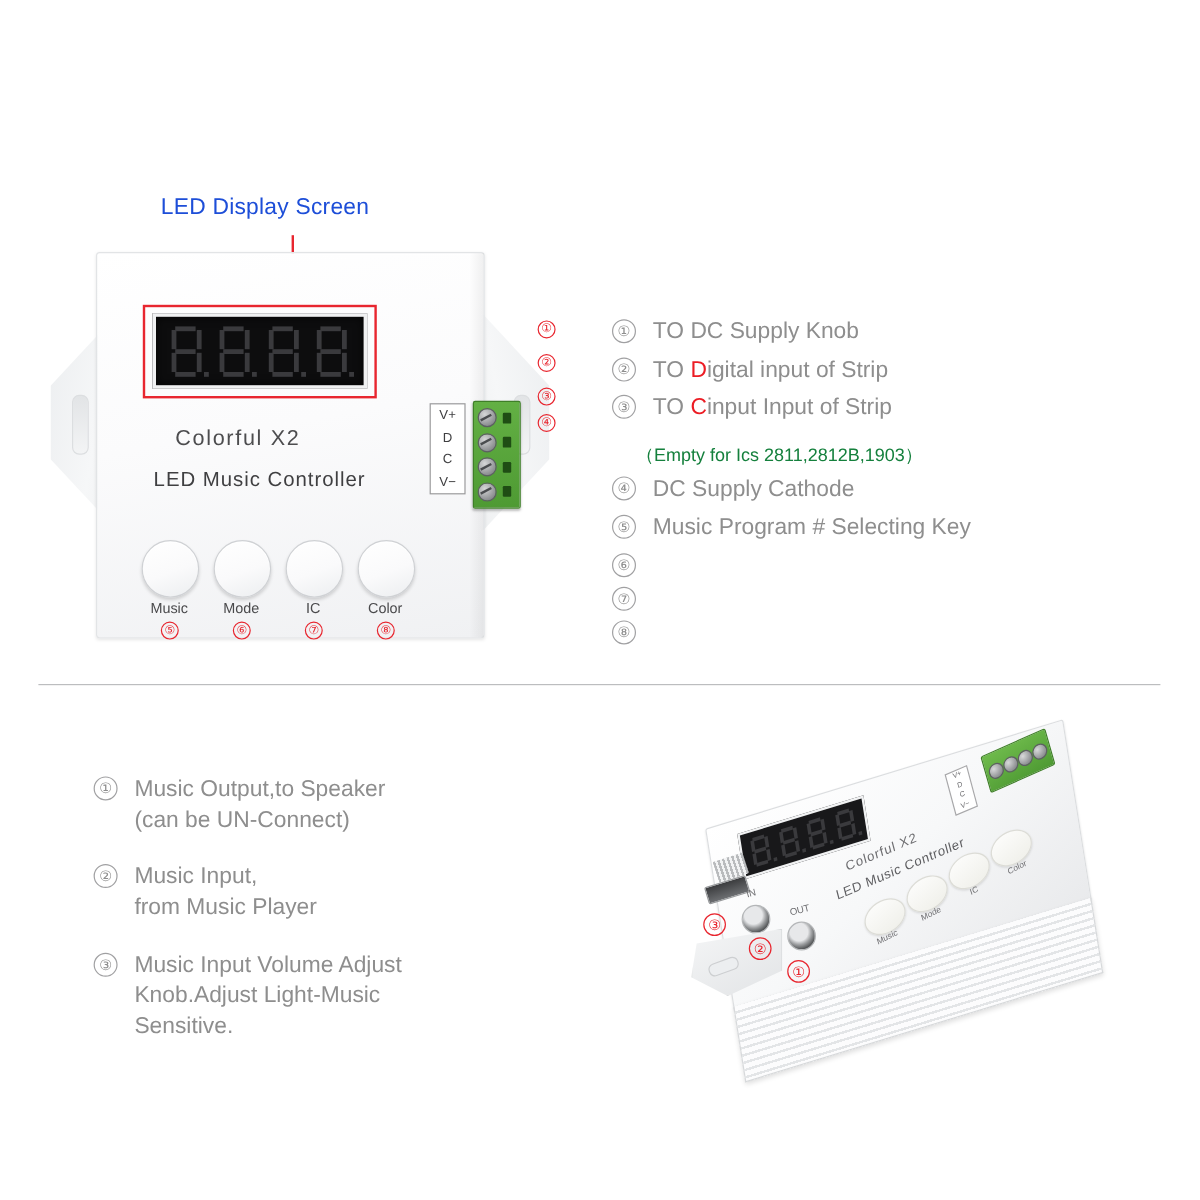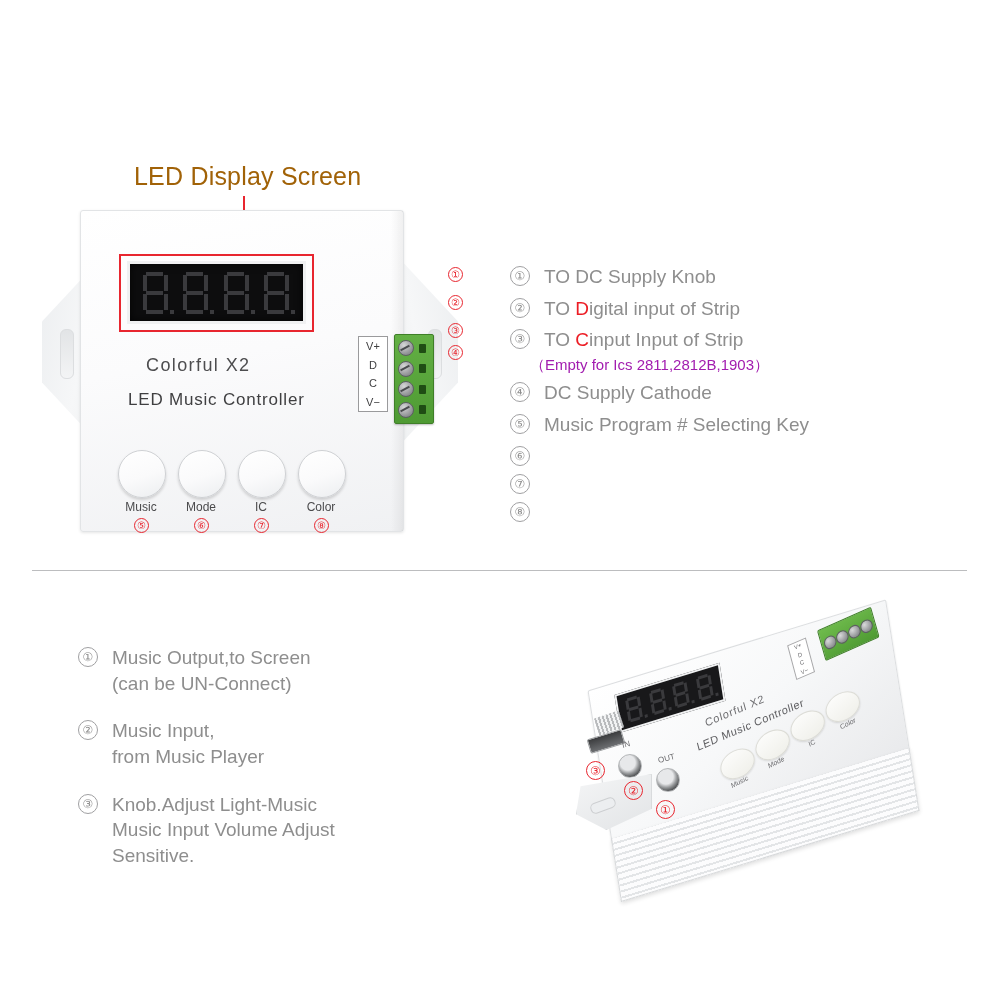--- a/index.html
+++ b/index.html
@@ -9,21 +9,21 @@
     font-family:"Liberation Sans", sans-serif;
     position:relative;
     overflow:hidden;
     color:#8c8c8c;
   }
   .page{position:absolute;inset:0;}
 
   
   #led-title{
     position:absolute;left:134px;top:162px;
-    font-size:25px;color:#a16207;letter-spacing:.2px;white-space:nowrap;
+    font-size:19px;color:#1d4ed8;letter-spacing:.2px;white-space:nowrap;
   }
   #led-pointer{
     position:absolute;left:243px;top:196px;width:2px;height:56px;
     background:#e8262f;
   }
 
   
   #device-top{position:absolute;left:30px;top:205px;width:450px;height:330px;}
 
   
@@ -162,21 +162,21 @@
 
   
   #list-right{position:absolute;left:510px;top:264px;width:480px;}
   .li{display:flex;align-items:flex-start;margin-bottom:6px;}
   .li-num{
     width:20px;height:20px;border-radius:50%;border:1.3px solid #a0a0a2;
     color:#8e8e8e;font-size:12px;display:flex;align-items:center;justify-content:center;
     box-sizing:border-box;flex:0 0 auto;margin-top:2px;line-height:1;
   }
   .li-text{margin-left:14px;font-size:19px;color:#8e8e8e;line-height:1.35;}
-  .li-sub{font-size:15px;color:#a21caf;margin-left:14px;margin-top:2px;line-height:1.3;}
+  .li-sub{font-size:15px;color:#15803d;margin-left:14px;margin-top:17px;line-height:1.3;}
   .hl{color:#ec1c24;}
 
   
   #divider{
     position:absolute;left:32px;top:570px;width:935px;height:1px;background:#bcbdbf;
   }
 
   
   #list-bottom{position:absolute;left:78px;top:645px;width:400px;}
   #list-bottom .li{margin-bottom:22px;}
@@ -462,38 +462,38 @@
     </div>
   </div>
 
   <div id="divider"></div>
 
   <div id="list-bottom">
 
     <div class="li">
       <div class="li-num">①</div>
       <div class="li-text">
-        <div>Music Output,to Screen</div>
+        <div>Music Output,to Speaker</div>
         <div>(can be UN-Connect)</div>
       </div>
     </div>
 
     <div class="li">
       <div class="li-num">②</div>
       <div class="li-text">
         <div>Music Input,</div>
         <div>from Music Player</div>
       </div>
     </div>
 
     <div class="li">
       <div class="li-num">③</div>
       <div class="li-text">
+        <div>Music Input Volume Adjust</div>
         <div>Knob.Adjust Light-Music</div>
-        <div>Music Input Volume Adjust</div>
         <div>Sensitive.</div>
       </div>
     </div>
   </div>
 
   <div id="device-3d-wrap">
     <div id="device-3d">
       <div id="d3-top"></div>
       <div id="d3-front"></div>
 

